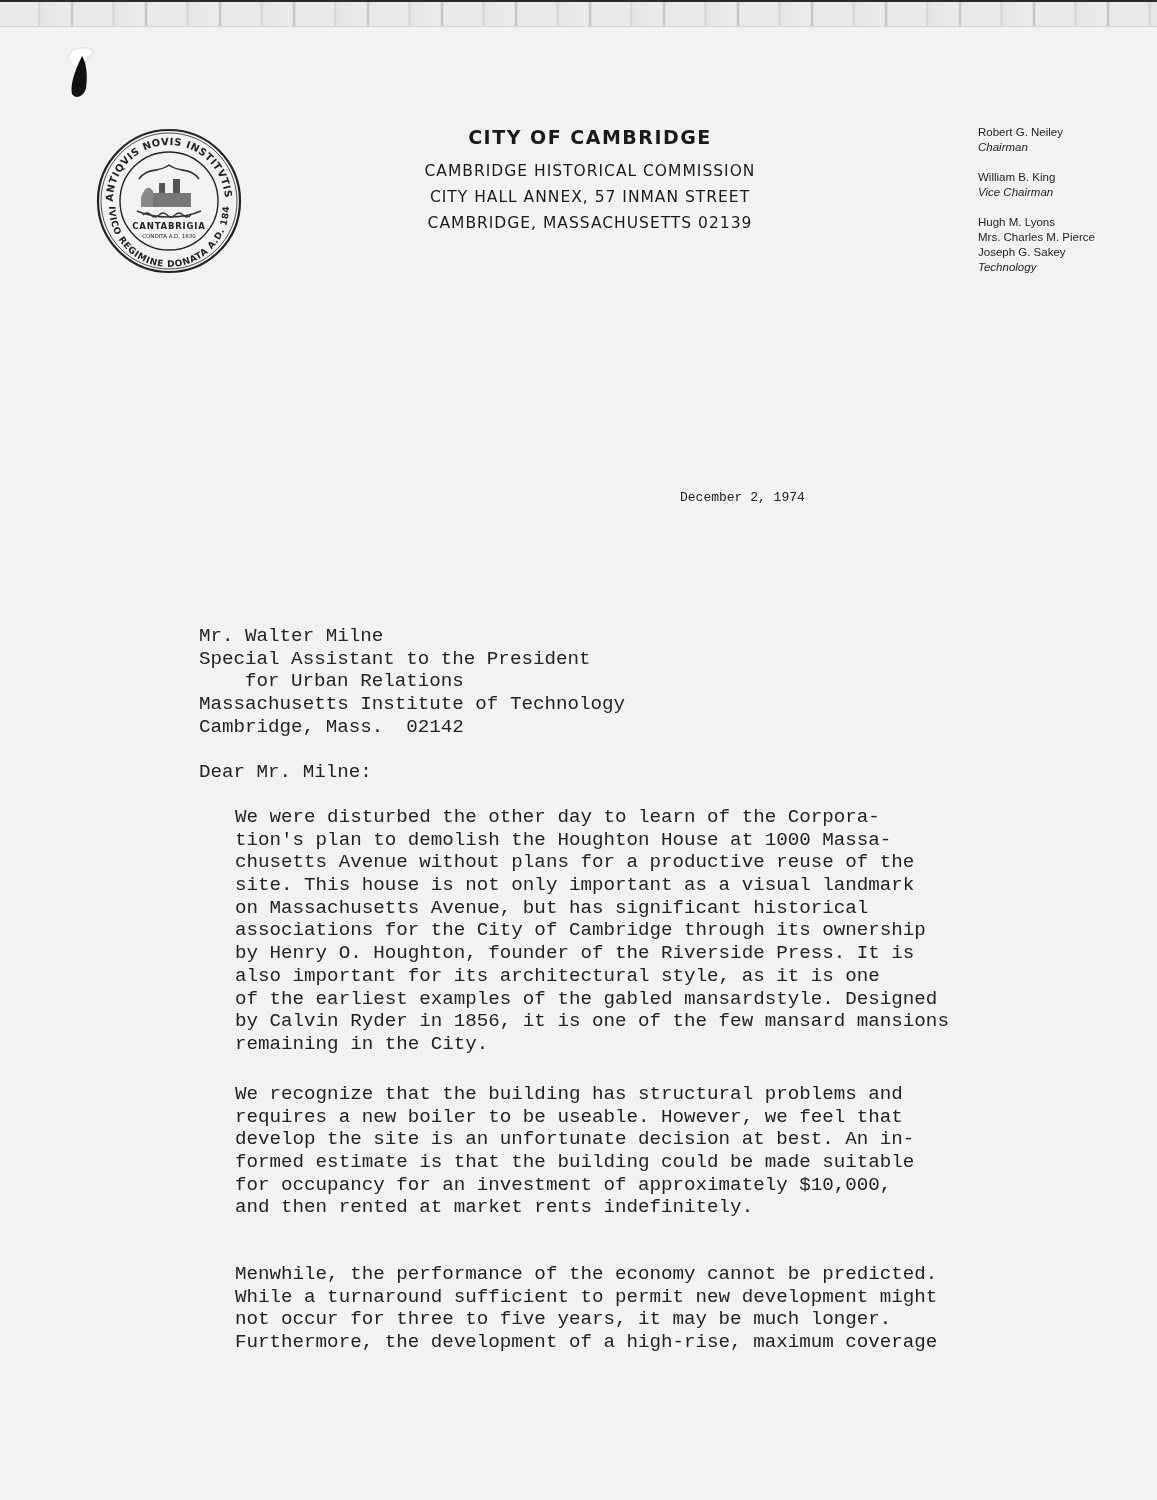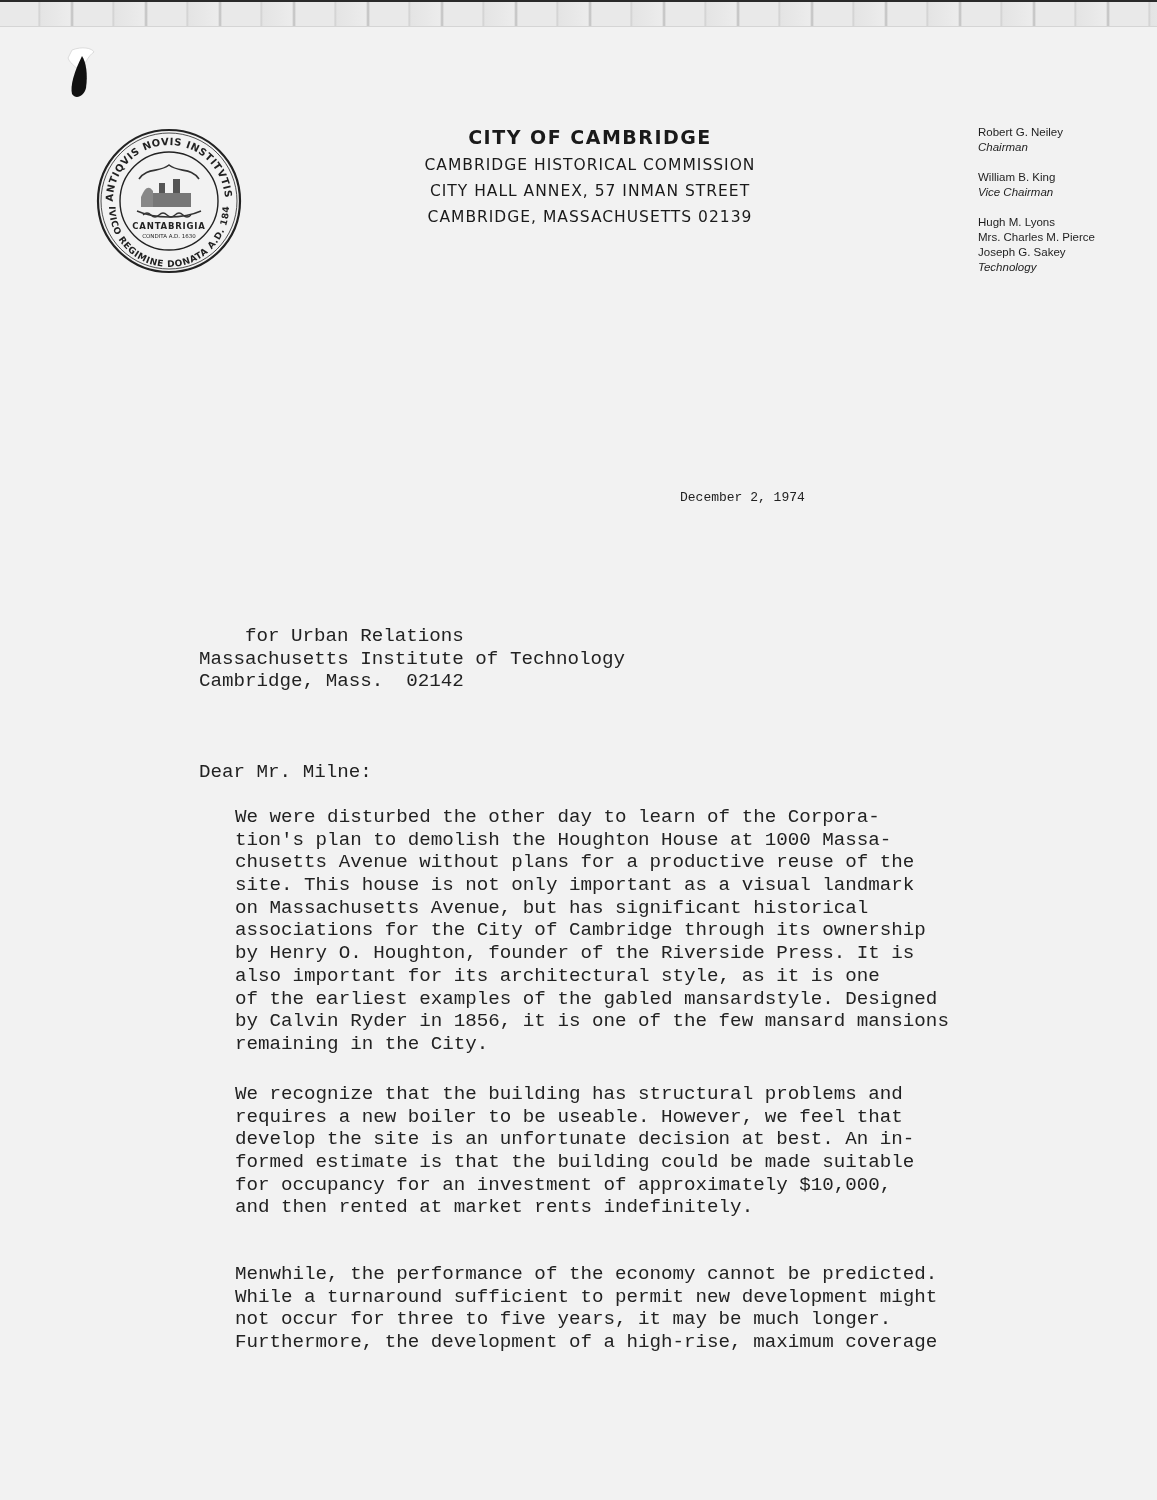--- a/index.html
+++ b/index.html
@@ -62,21 +62,21 @@
       letter-spacing: 1.5px;
       height: 26px;
       line-height: 26px;
     }
     .lh-line {
       font-size: 15.5px;
       height: 26px;
       line-height: 26px;
       margin-top: 0;
     }
-    .lh-line.first { margin-top: 2px; }
+    .lh-line.first { margin-top: 8px; }
     .members {
       position: absolute;
       left: 962px;
       top: 125px;
       width: 180px;
       font-family: "Liberation Sans", sans-serif;
       font-size: 11.5px;
       line-height: 15px;
       color: #1e1e1e;
       margin-left: 16px;
@@ -177,20 +177,22 @@
     <div>Hugh M. Lyons</div>
     <div>Mrs. Charles M. Pierce</div>
     <div>Joseph G. Sakey</div>
     <div class="role">Technology</div>
   </div>
 </div>
 
 <div class="date">December 2, 1974</div>
 
 <div class="address">
+  <div>Mr. Walter Milne</div>
+  <div>Special Assistant to the President</div>
   <div class="indent">for Urban Relations</div>
   <div>Massachusetts Institute of Technology</div>
   <div>Cambridge, Mass.  02142</div>
 </div>
 
 <div class="salutation">Dear Mr. Milne:</div>
 
 <div class="para p1">
   <div>We were disturbed the other day to learn of the Corpora-</div>
   <div>tion's plan to demolish the Houghton House at 1000 Massa-</div>

